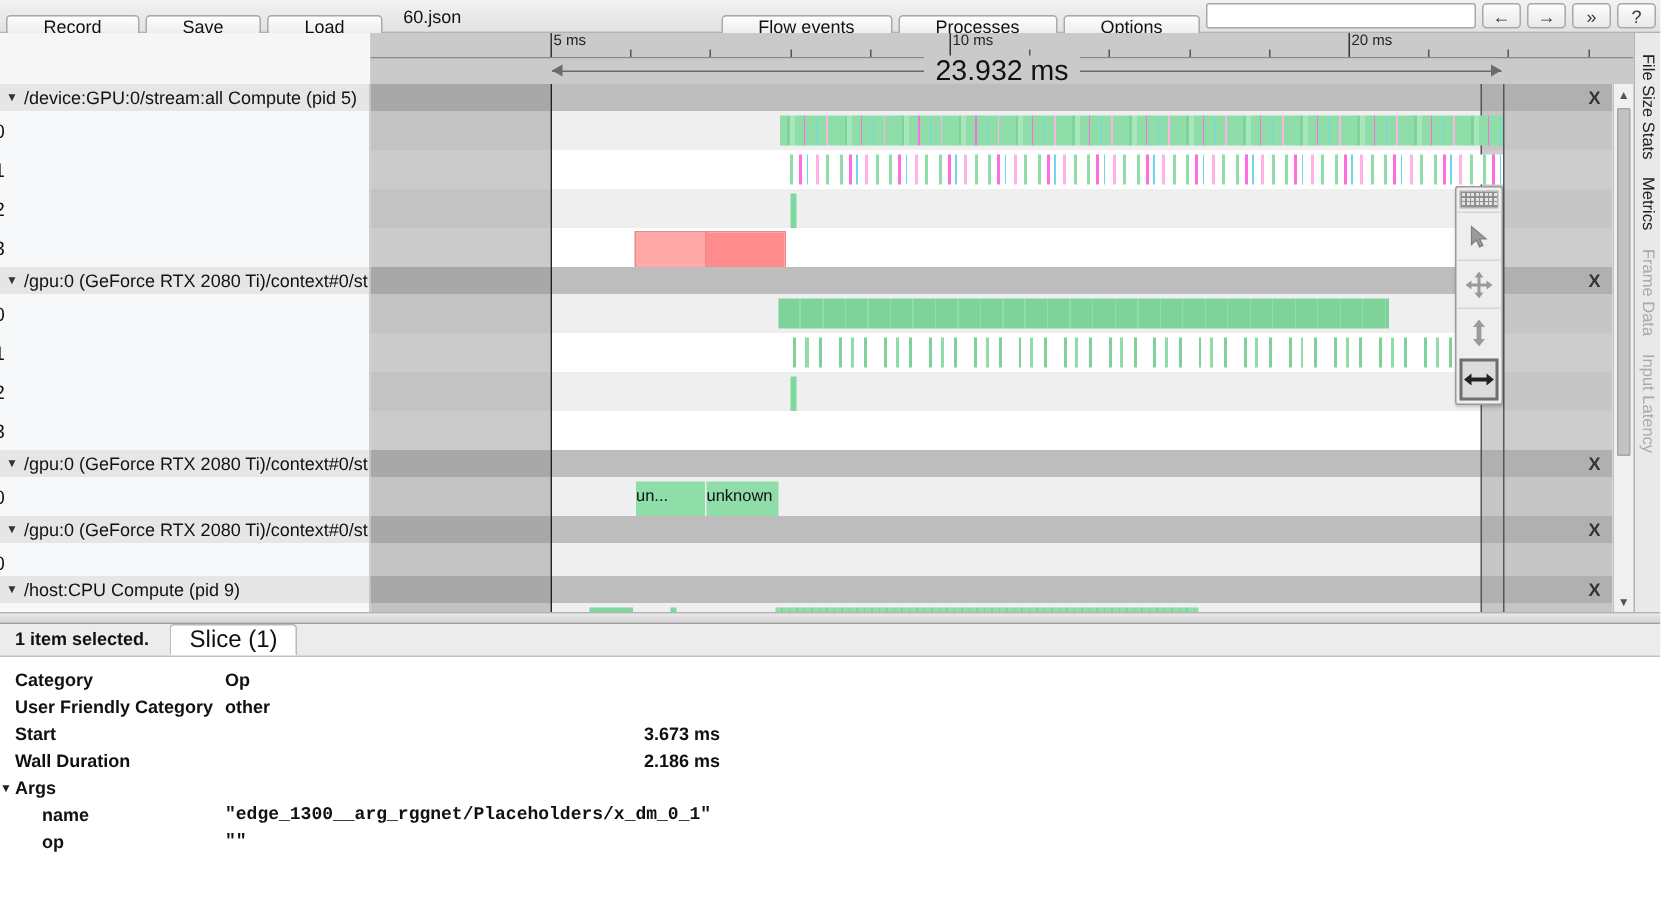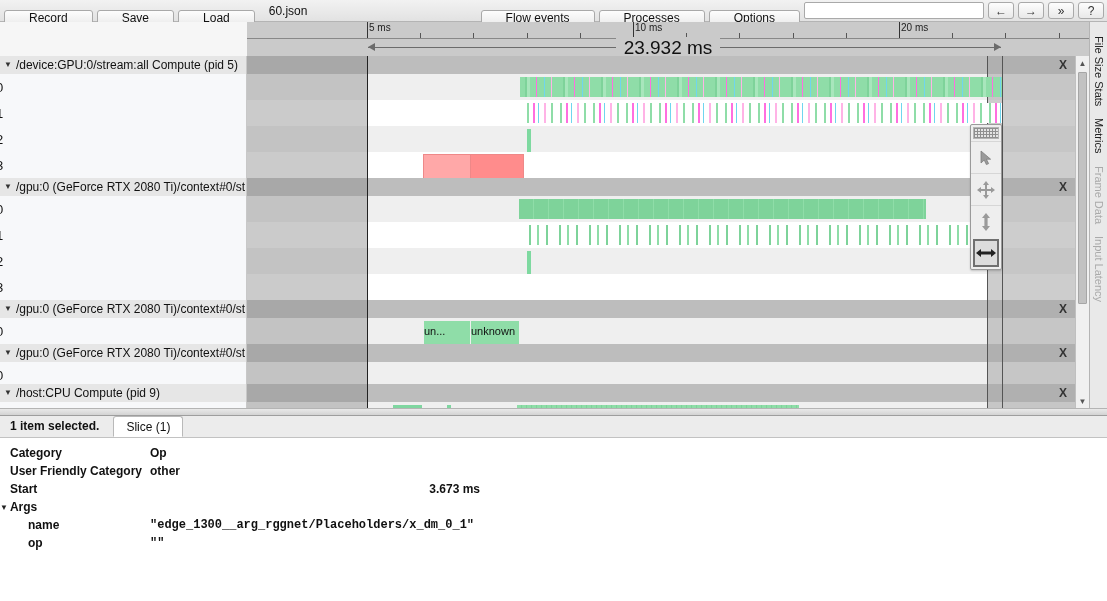--- a/index.html
+++ b/index.html
@@ -154,21 +154,21 @@
     position:absolute;left:0;top:416px;width:1107px;height:185px;background:#fff;
   }
   .dtabs{
     position:relative;height:22px;background:#ececec;border-bottom:1px solid #c2c2c2;
     display:flex;align-items:flex-end;box-sizing:border-box;
   }
   .dsel{font-size:12px;font-weight:bold;color:#111;padding:0 14px 4px 10px;}
   .dtab{
     height:21px;line-height:20px;padding:0 12px;background:#fff;
     border:1px solid #b9b9b9;border-bottom:1px solid #fff;border-radius:3px 3px 0 0;
-    font-size:12px;color:#111;box-sizing:border-box;
+    font-size:16px;color:#111;box-sizing:border-box;
   }
   .dbody{position:relative;padding:6px 0 0 0;font-weight:bold;}
   .drow{display:flex;height:18px;align-items:center;font-size:12px;color:#111;}
   .dkey{width:150px;flex:0 0 150px;padding-left:10px;box-sizing:border-box;}
   .dval{flex:0 0 auto;}
   .dval.num{width:330px;text-align:right;}
   .dgroup{display:flex;align-items:center;height:18px;font-size:12px;color:#111;}
   .dgroup .caret2{font-size:8px;margin-right:2px;color:#222;}
   .drow.indent .dkey{padding-left:28px;}
   .mono{font-family:"Liberation Mono",monospace;font-size:12px;}
@@ -478,20 +478,24 @@
         <div class="dval">Op</div>
       </div>
       <div class="drow">
         <div class="dkey">User Friendly Category</div>
         <div class="dval">other</div>
       </div>
       <div class="drow">
         <div class="dkey">Start</div>
         <div class="dval num">3.673 ms</div>
       </div>
+      <div class="drow">
+        <div class="dkey">Wall Duration</div>
+        <div class="dval num">2.186 ms</div>
+      </div>
 
       <div class="dgroup">
         <span class="caret2">▼</span>
         <span>Args</span>
       </div>
 
       <div class="drow indent">
         <div class="dkey">name</div>
         <div class="dval mono">"edge_1300__arg_rggnet/Placeholders/x_dm_0_1"</div>
       </div>

